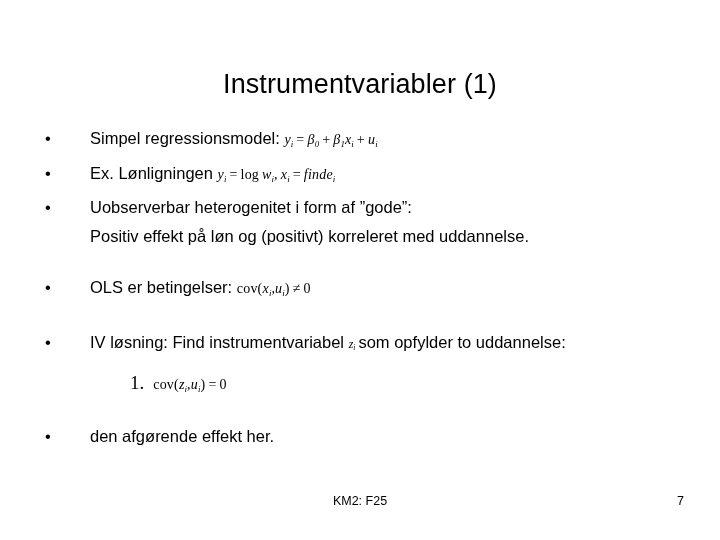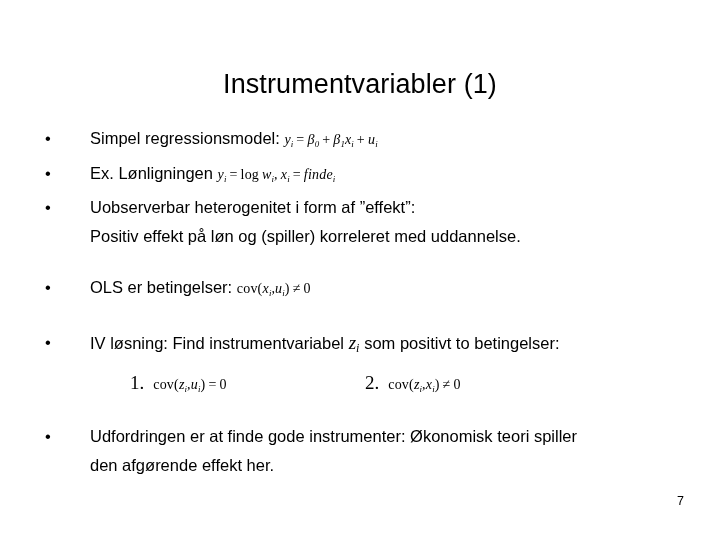--- a/index.html
+++ b/index.html
@@ -90,21 +90,21 @@
     font-style: italic;
   }
   .math .sp {
     display: inline-block;
     width: 3px;
   }
 
   .inline-math {
     font-family: "Liberation Serif", "DejaVu Serif", serif;
     font-style: italic;
-    font-size: 19px;
+    font-size: 12px;
     margin-top: 12px;
   }
   .inline-math sub {
     font-size: 0.64em;
     vertical-align: -0.28em;
   }
 
   
   .conditions {
     position: absolute;
@@ -169,64 +169,61 @@
     <div class="bullet-row">
       <span class="dot">•</span>
       <span>Ex. Lønligningen</span>
       <span class="math">
         <span>y</span><sub>i</sub><span class="sp"></span><span class="op">=</span><span class="sp"></span><span class="op">log</span><span class="sp"></span><span>w</span><sub>i</sub><span class="op">,</span><span class="sp"></span><span>x</span><sub>i</sub><span class="sp"></span><span class="op">=</span><span class="sp"></span><span>finde</span><sub>i</sub>
       </span>
     </div>
 
     <div class="bullet-row">
       <span class="dot">•</span>
-      <span class="sub-line">Uobserverbar heterogenitet i form af ”effekt”:</span>
-      <span class="sub-line">Positiv effekt på løn og (spiller) korreleret med uddannelse.</span>
+      <span class="sub-line">Uobserverbar heterogenitet i form af ”gode”:</span>
+      <span class="sub-line">Positiv effekt på løn og (positivt) korreleret med uddannelse.</span>
     </div>
 
     <div class="gap-lg"></div>
 
     <div class="bullet-row">
       <span class="dot">•</span>
       <span>OLS er betingelser:</span>
       <span class="math">
         <span class="op">cov</span><span class="op">(</span><span>x</span><sub>i</sub><span class="op">,</span><span>u</span><sub>i</sub><span class="op">)</span><span class="sp"></span><span class="op">≠</span><span class="sp"></span><span class="num">0</span>
       </span>
     </div>
 
     <div class="gap-md"></div>
 
     <div class="bullet-row">
       <span class="dot">•</span>
       <span>IV løsning: Find instrumentvariabel</span>
       <span class="inline-math">
         <span>z</span><sub>i</sub>
       </span>
-      <span>som positivt to betingelser:</span>
+      <span>som opfylder to uddannelse:</span>
     </div>
 
   </div>
 
   <div class="conditions">
 
     <div class="cond cond-1">
       <span class="cond-num">1.</span><span class="math"><span class="op">cov</span><span class="op">(</span><span>z</span><sub>i</sub><span class="op">,</span><span>u</span><sub>i</sub><span class="op">)</span><span class="sp"></span><span class="op">=</span><span class="sp"></span><span class="num">0</span></span>
     </div>
 
-    <div class="cond cond-2">
-      <span class="cond-num">2.</span><span class="math"><span class="op">cov</span><span class="op">(</span><span>z</span><sub>i</sub><span class="op">,</span><span>x</span><sub>i</sub><span class="op">)</span><span class="sp"></span><span class="op">≠</span><span class="sp"></span><span class="num">0</span></span>
-    </div>
 
   </div>
 
   <div class="body" style="top: 422px;">
     <div class="bullet-row">
       <span class="dot">•</span>
-      <span class="sub-line">Udfordringen er at finde gode instrumenter: Økonomisk teori spiller</span>
       <span class="sub-line">den afgørende effekt her.</span>
     </div>
   </div>
 
   <div class="footer">
+    <span class="footer-center">KM2: F25</span>
     <span class="footer-page">7</span>
   </div>
 
 </div>
 
 </body></html>

